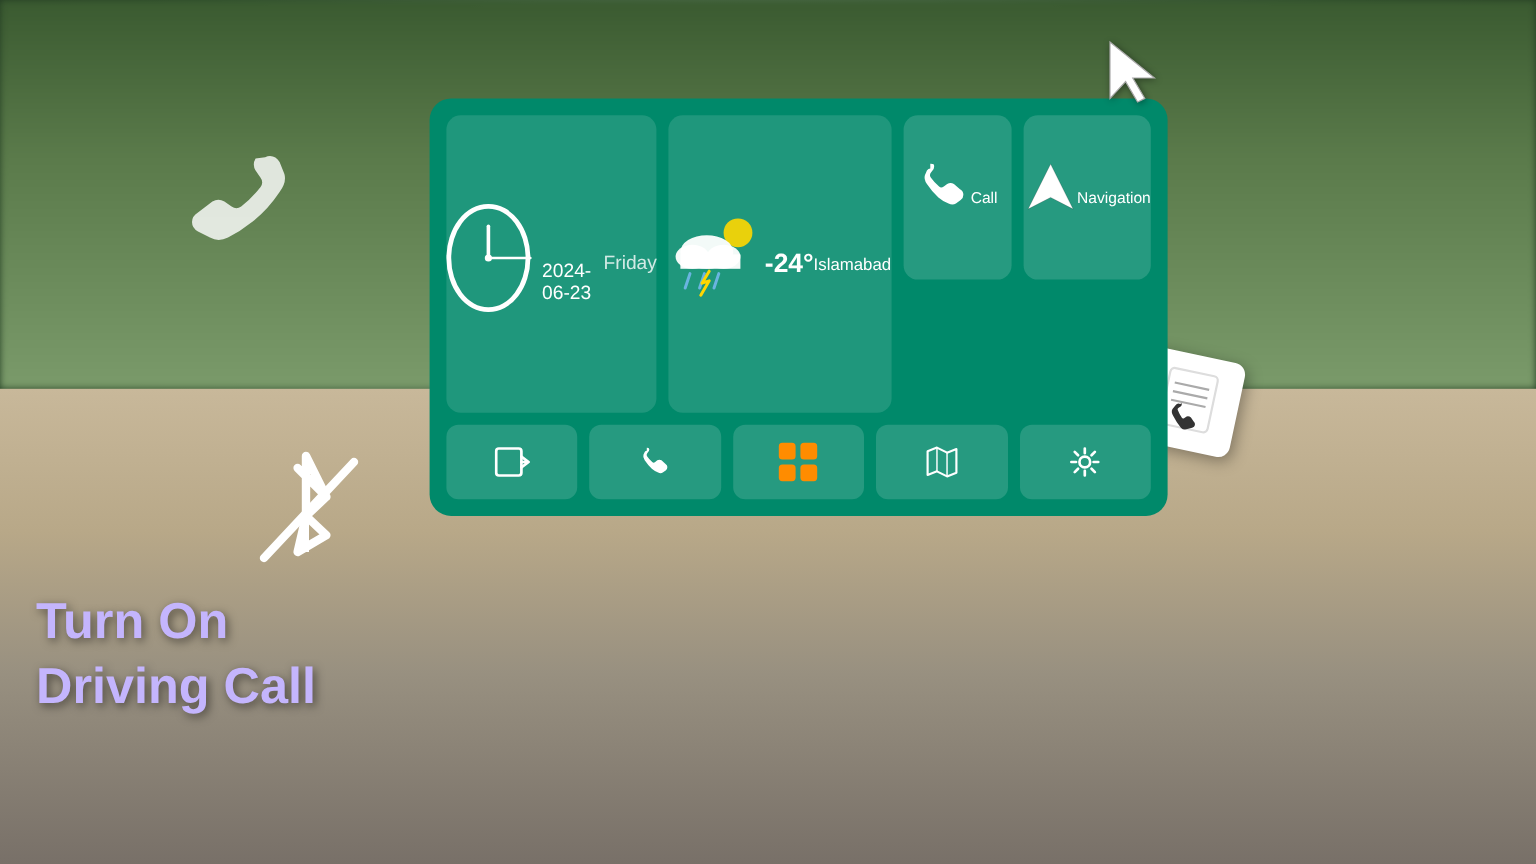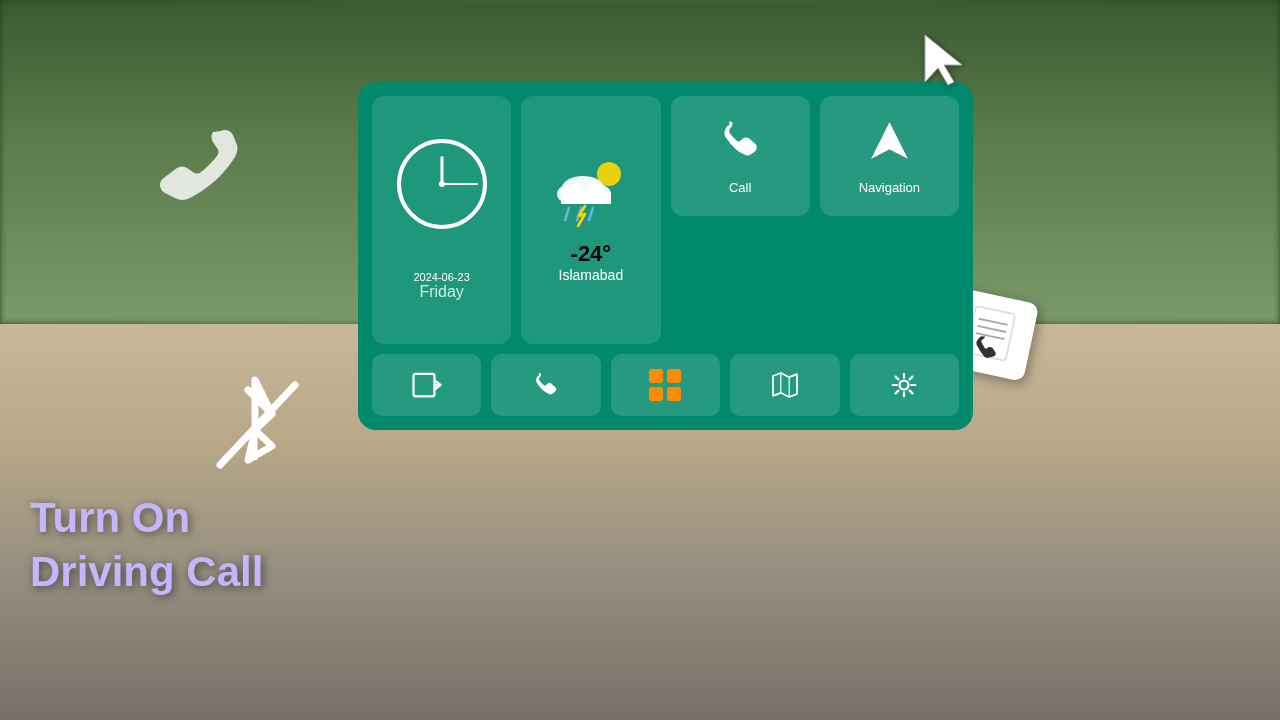--- a/index.html
+++ b/index.html
@@ -95,21 +95,21 @@
       grid-template-columns: 1fr 1fr 1fr 1fr;
       gap: 10px;
       flex: 1;
     }
 
     
     .tile {
       background: rgba(255,255,255,0.15);
       border-radius: 12px;
       display: flex;
-      flex-direction: column;
+      flex-direction: row;
       align-items: center;
       justify-content: center;
       color: white;
       cursor: pointer;
       transition: background 0.2s;
     }
 
     .tile-clock {
       grid-row: span 2;
       background: rgba(255,255,255,0.12);
@@ -158,21 +158,21 @@
       top: 50%;
       left: 50%;
       width: 6px;
       height: 6px;
       background: white;
       border-radius: 50%;
       transform: translate(-50%, -50%);
     }
 
     .clock-date {
-      font-size: 11px;
+      font-size: 16px;
       color: white;
       text-align: center;
       font-weight: 500;
       margin-top: 32px;
     }
 
     .clock-day {
       font-size: 16px;
       color: rgba(255,255,255,0.8);
     }
@@ -180,21 +180,21 @@
     
     .weather-icon-area {
       font-size: 52px;
       line-height: 1;
       margin-bottom: 5px;
     }
 
     .weather-temp {
       font-size: 22px;
       font-weight: bold;
-      color: #000000;
+      color: #ffffff;
     }
 
     .weather-city {
       font-size: 14px;
       color: #ffffff;
       font-weight: 500;
     }
 
     
     .tile-icon {

